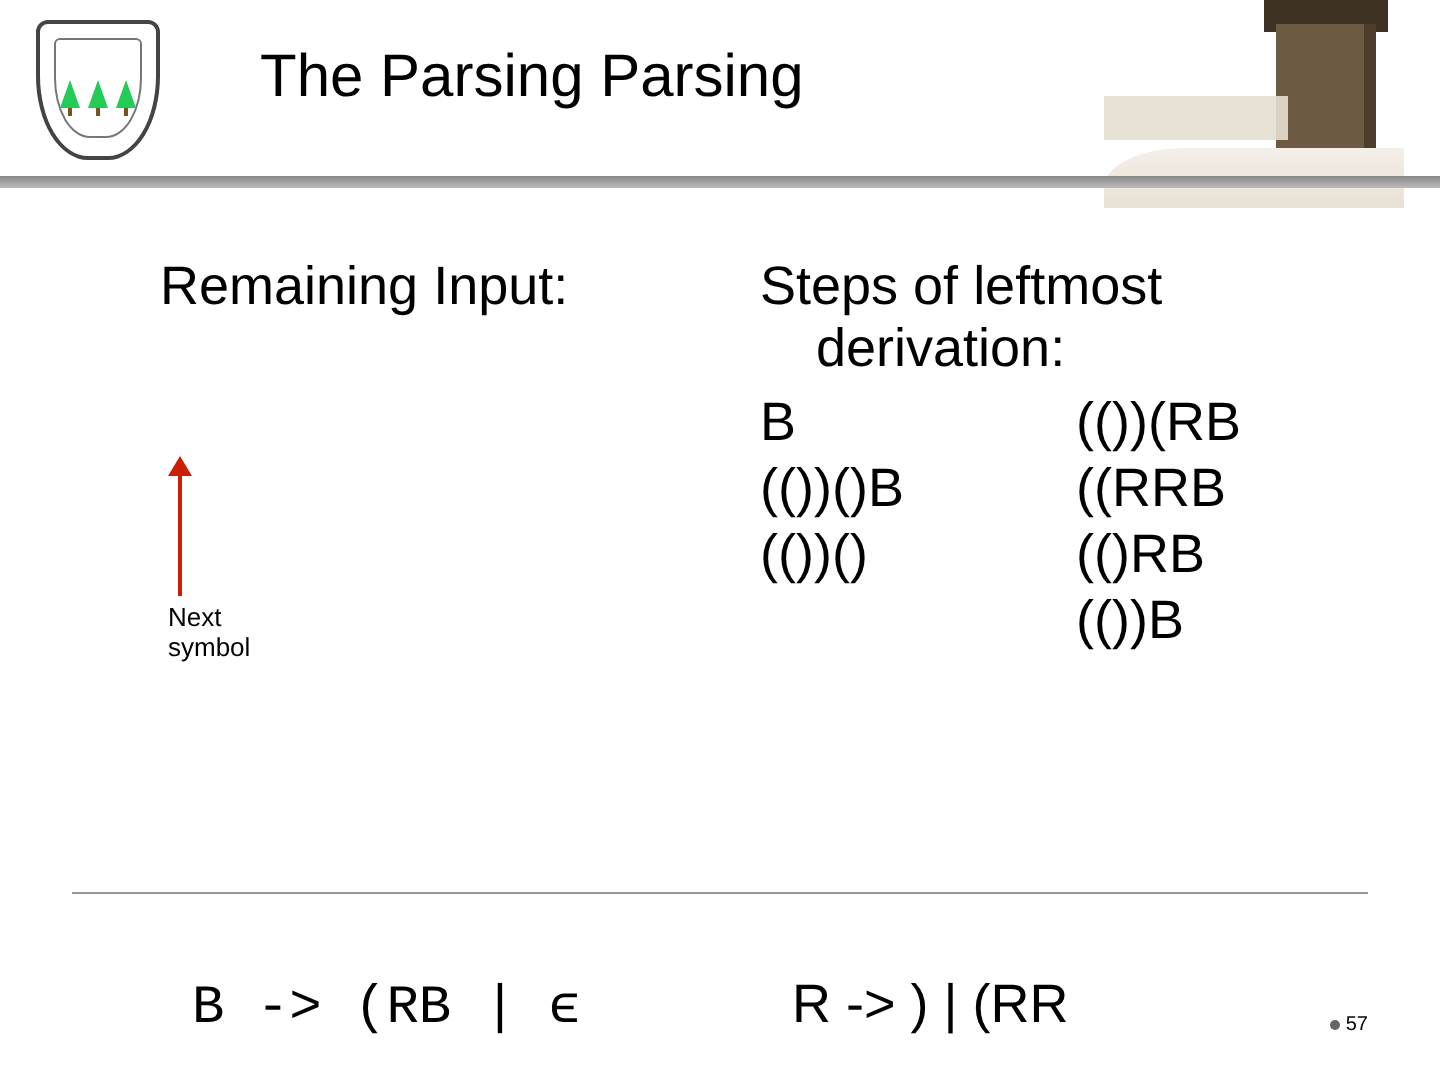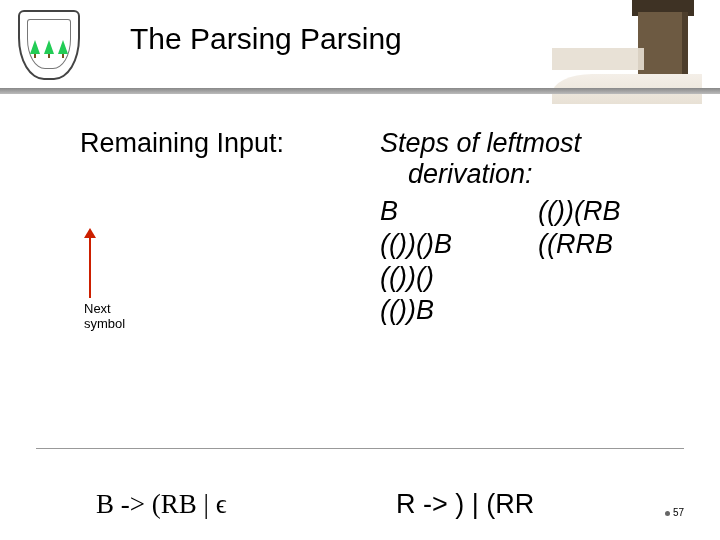--- a/index.html
+++ b/index.html
@@ -110,21 +110,20 @@
     display: flex;
     font-size: 27px;
     margin-left: 44px;
   }
   .left-col {
     flex: 0 0 300px;
     position: relative;
   }
   .right-col {
     flex: 1;
-    font-style: italic;
   }
   .remaining-heading {
     margin: 0 0 30px 0;
   }
   .arrow-wrap{
     position:absolute;
     left:4px;
     top:110px;
   }
   .arrow-line{
@@ -178,21 +177,21 @@
     align-self:flex-end;
     padding-bottom:2px;
   }
   .pagelabel .dot{
     display:inline-block;
     width:5px;height:5px;border-radius:50%;
     background:#666; vertical-align:middle;
     margin-right:3px;
   }
   .eps{
-    font-family: Liberation Serif, serif;
+    font-family: Liberation Mono, monospace;
   }
 </style>
 </head>
 <body>
 
 <div class="slide">
 
   <div class="header">
     <div class="logo">
       <div class="shield">
@@ -231,20 +230,21 @@
       <div class="steps-heading">
         <div>Steps of leftmost</div>
         <div class="l2">derivation:</div>
       </div>
       <div class="deriv-table">
         <div>B</div>
         <div>(())(RB</div>
         <div>(())()B</div>
         <div>((RRB</div>
         <div>(())()</div>
+        <div>(()RB</div>
         <div></div>
         <div>(())B</div>
         <div></div>
       </div>
     </div>
   </div>
 
   <div class="footer">
     <hr class="bottom-rule">
     <div class="grammar-row">

